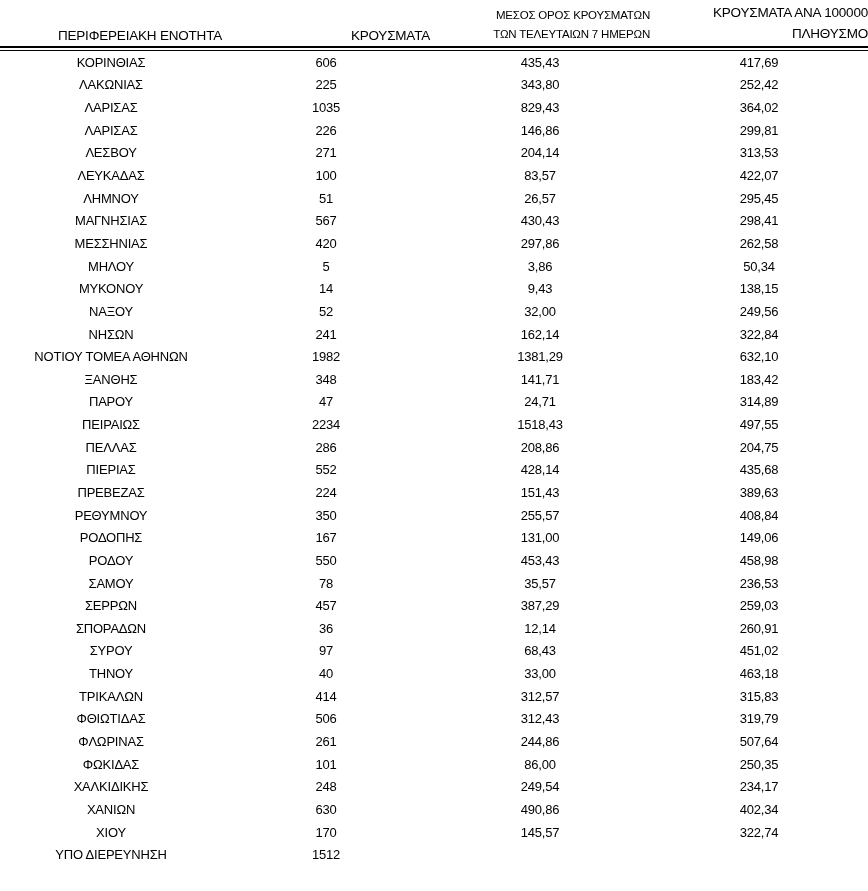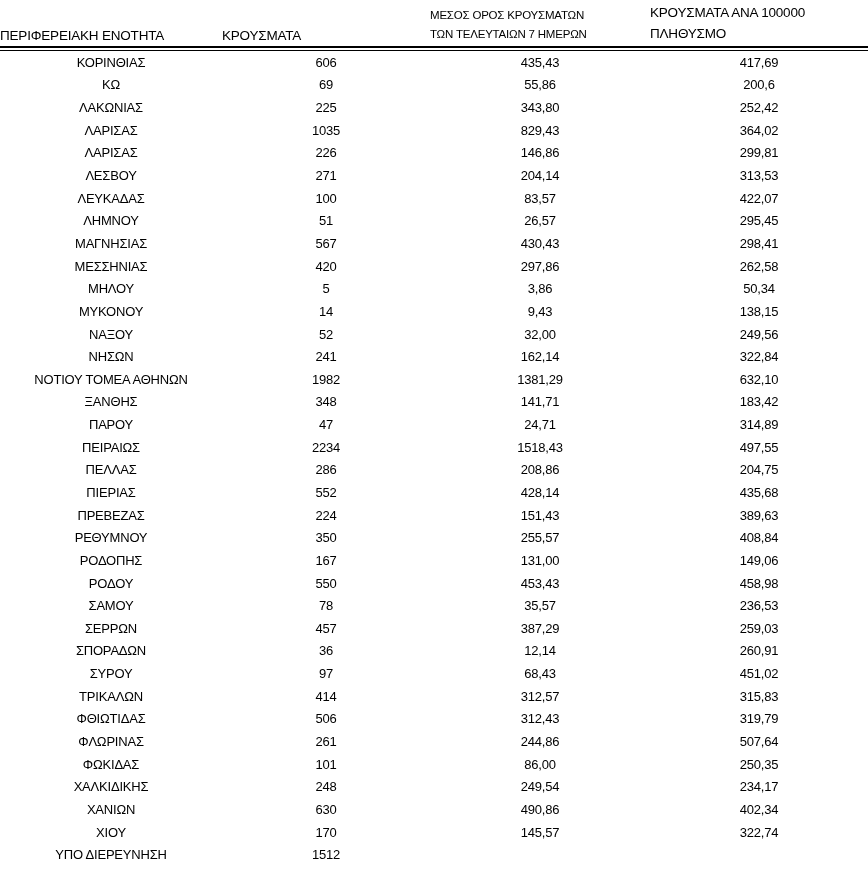--- a/index.html
+++ b/index.html
@@ -22,21 +22,21 @@
     width: 868px;
   }
   col.c-region  { width: 222px; }
   col.c-cases   { width: 208px; }
   col.c-avg7    { width: 220px; }
   col.c-per100k { width: 218px; }
 
   
   table.hdr th {
     vertical-align: bottom;
-    text-align: left;
+    text-align: right;
     font-weight: normal;
     padding: 0 0 2px 0;
     white-space: nowrap;
     letter-spacing: -0.2px;
   }
   table.hdr { height: 46px; }
   .h-normal { font-size: 13.5px; line-height: 17px; }
   .h-small  { font-size: 11.5px; line-height: 19px; display: block; }
   .h-large  { font-size: 13.5px; line-height: 21px; display: block; }
 
@@ -96,26 +96,20 @@
         <col class="c-per100k">
     </colgroup>
     <tbody>
         <tr>
           <td>ΚΟΡΙΝΘΙΑΣ</td>
           <td>606</td>
           <td>435,43</td>
           <td>417,69</td>
         </tr>
         <tr>
-          <td>ΚΩ</td>
-          <td>69</td>
-          <td>55,86</td>
-          <td>200,6</td>
-        </tr>
-        <tr>
           <td>ΛΑΚΩΝΙΑΣ</td>
           <td>225</td>
           <td>343,80</td>
           <td>252,42</td>
         </tr>
         <tr>
           <td>ΛΑΡΙΣΑΣ</td>
           <td>1035</td>
           <td>829,43</td>
           <td>364,02</td>
@@ -258,20 +252,26 @@
           <td>12,14</td>
           <td>260,91</td>
         </tr>
         <tr>
           <td>ΣΥΡΟΥ</td>
           <td>97</td>
           <td>68,43</td>
           <td>451,02</td>
         </tr>
         <tr>
+          <td>ΤΗΝΟΥ</td>
+          <td>40</td>
+          <td>33,00</td>
+          <td>463,18</td>
+        </tr>
+        <tr>
           <td>ΤΡΙΚΑΛΩΝ</td>
           <td>414</td>
           <td>312,57</td>
           <td>315,83</td>
         </tr>
         <tr>
           <td>ΦΘΙΩΤΙΔΑΣ</td>
           <td>506</td>
           <td>312,43</td>
           <td>319,79</td>

